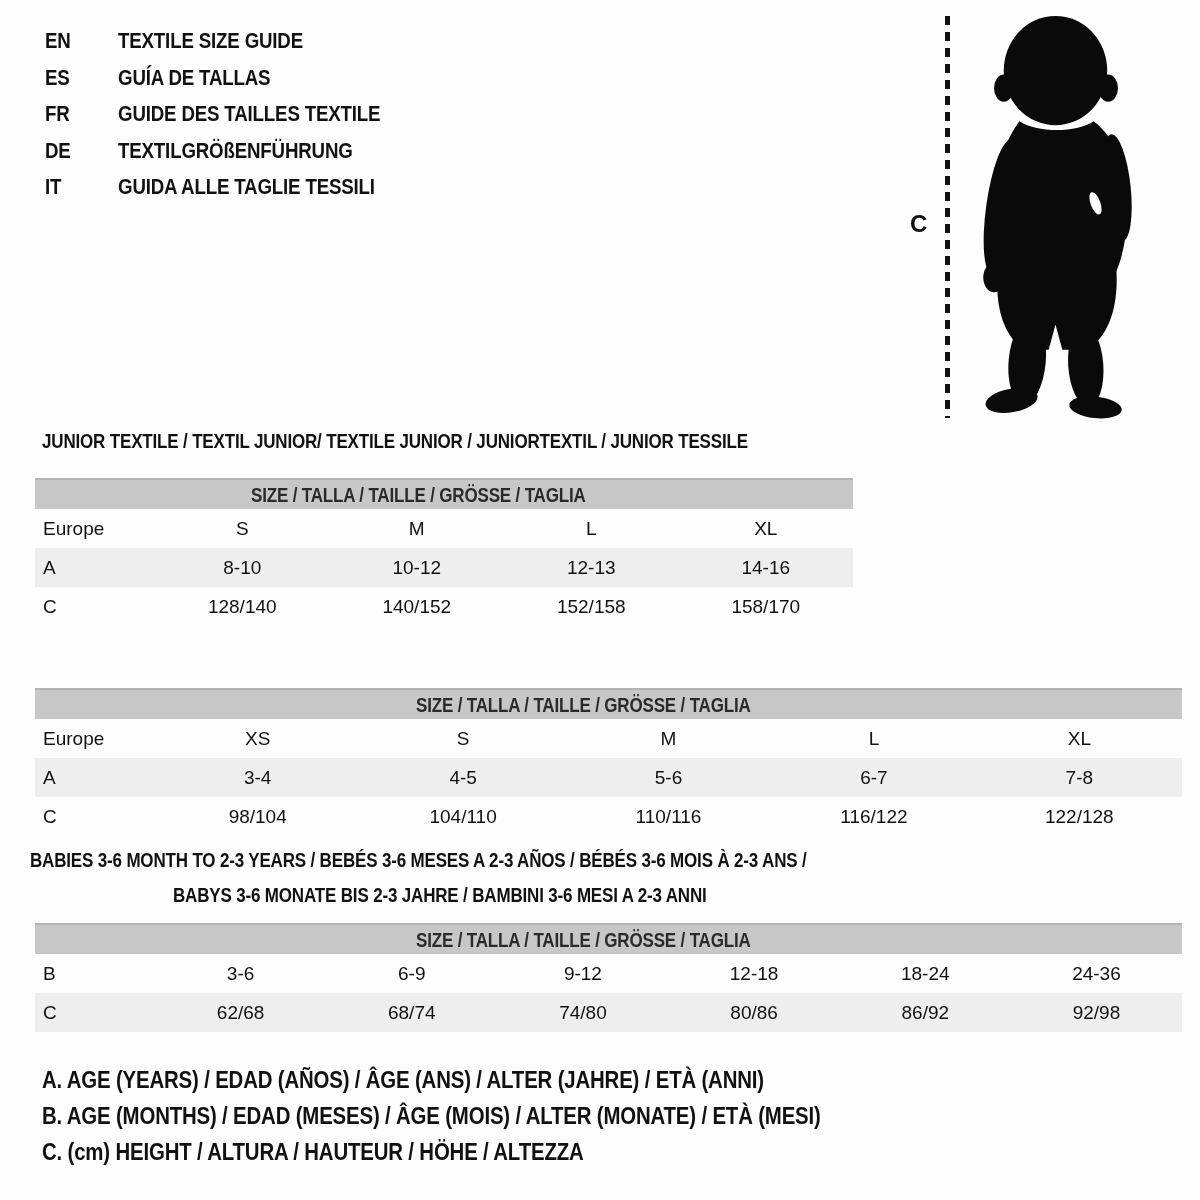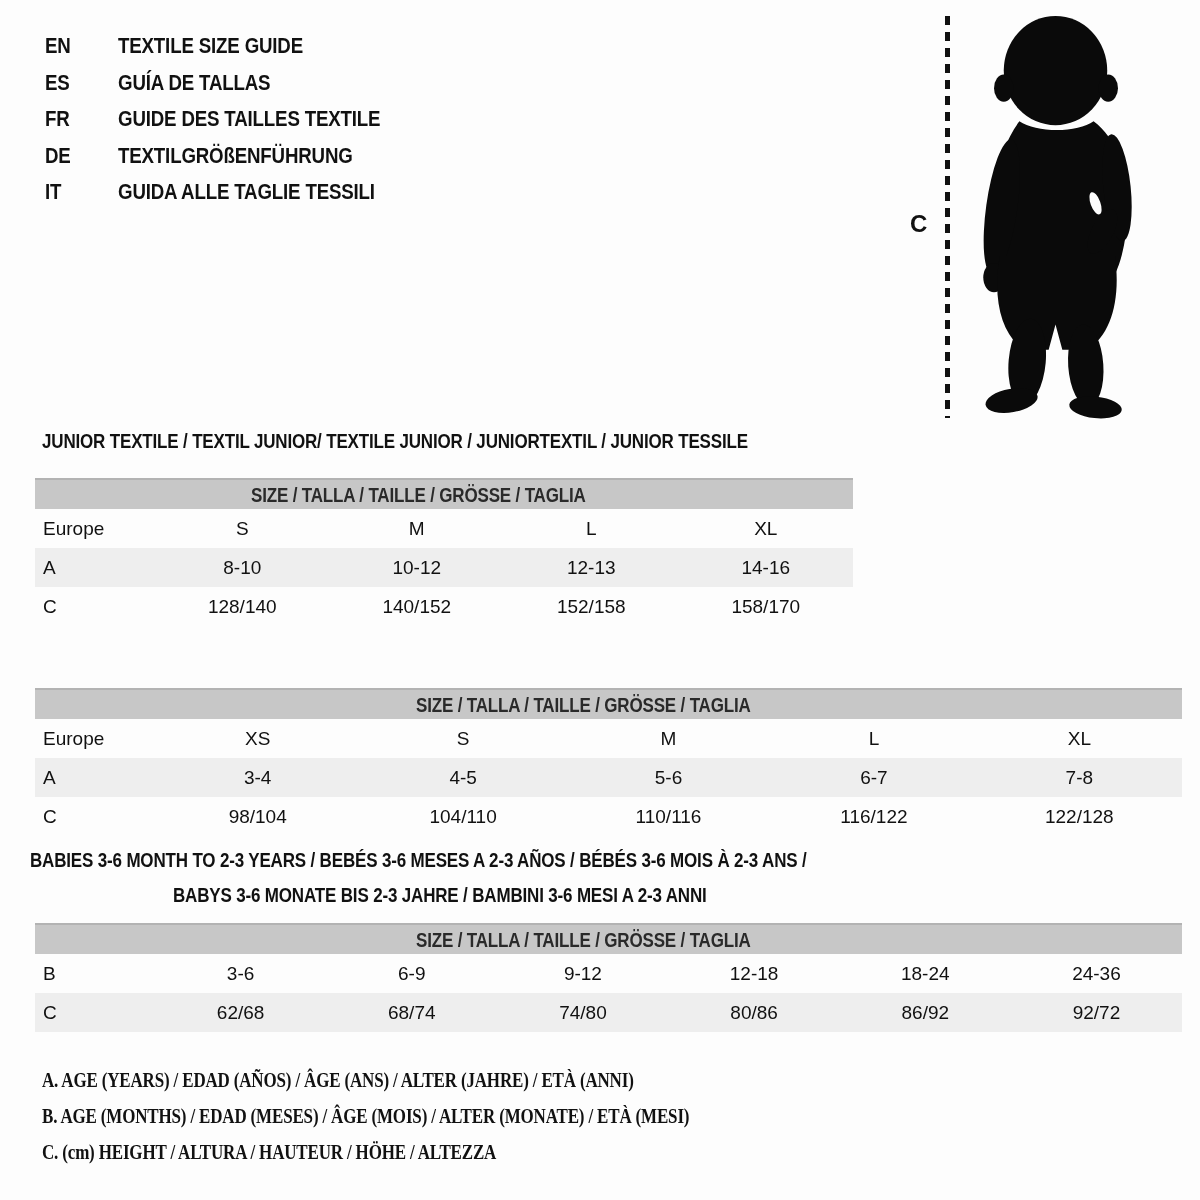--- a/index.html
+++ b/index.html
@@ -21,21 +21,21 @@
   }
   .cond{
     display:inline-block;
     transform:scaleX(0.85);
     transform-origin:0 50%;
     letter-spacing:-0.2px;
     white-space:nowrap;
   }
   
   .lang-header{position:absolute;left:45px;top:28px;}
-  .lang-row{display:flex;height:36.5px;align-items:center;}
+  .lang-row{display:flex;height:36.5px;align-items:flex-start;}
   .lang-code{width:73px;font-weight:700;font-size:22px;}
   .lang-label{font-weight:700;font-size:22px;}
   
   .measure-label{position:absolute;left:910px;top:210px;font-weight:700;font-size:24px;}
   .dashed-line{
     position:absolute;left:945px;top:16px;width:5px;height:402px;
     background:repeating-linear-gradient(to bottom,var(--ink) 0 9px,transparent 9px 16px);
   }
   .silhouette{position:absolute;left:958px;top:12px;}
   .silhouette .ink{fill:var(--silhouette);}
@@ -56,21 +56,21 @@
     background:var(--header-bar);
     border-top:2px solid #b3b3b3;
     padding-left:8px;
     font-weight:700;font-size:20px;color:#2a2a2a;text-align:center;
   }
   .t-row{display:flex;height:39px;align-items:center;}
   .t-row.stripe{background:var(--row-stripe);}
   .t-label{width:120px;padding-left:8px;flex:none;}
   .t-cell{flex:1;text-align:center;}
   
-  .footnotes{position:absolute;left:42px;top:1062px;line-height:36px;font-weight:700;font-size:20px;font-family:Liberation Serif, serif;}
+  .footnotes{position:absolute;left:42px;top:1062px;line-height:36px;font-weight:700;font-size:24px;}
 </style>
 </head>
 <body>
 
 <div class="page">
 
   <div class="lang-header">
     <div class="lang-row">
       <span class="lang-code"><span class="cond">EN</span></span>
       <span class="lang-label"><span class="cond">TEXTILE SIZE GUIDE</span></span>
@@ -189,21 +189,21 @@
       <span class="t-cell">18-24</span>
       <span class="t-cell">24-36</span>
     </div>
     <div class="t-row stripe">
       <span class="t-label">C</span>
       <span class="t-cell">62/68</span>
       <span class="t-cell">68/74</span>
       <span class="t-cell">74/80</span>
       <span class="t-cell">80/86</span>
       <span class="t-cell">86/92</span>
-      <span class="t-cell">92/72</span>
+      <span class="t-cell">92/98</span>
     </div>
   </div>
 
   <div class="footnotes">
     <span class="cond">A. AGE (YEARS) / EDAD (AÑOS) / ÂGE (ANS) / ALTER (JAHRE) / ETÀ (ANNI)</span><br>
     <span class="cond">B. AGE (MONTHS) / EDAD (MESES) / ÂGE (MOIS) / ALTER (MONATE) / ETÀ (MESI)</span><br>
     <span class="cond">C. (cm) HEIGHT / ALTURA / HAUTEUR / HÖHE / ALTEZZA</span>
   </div>
 
 </div>

